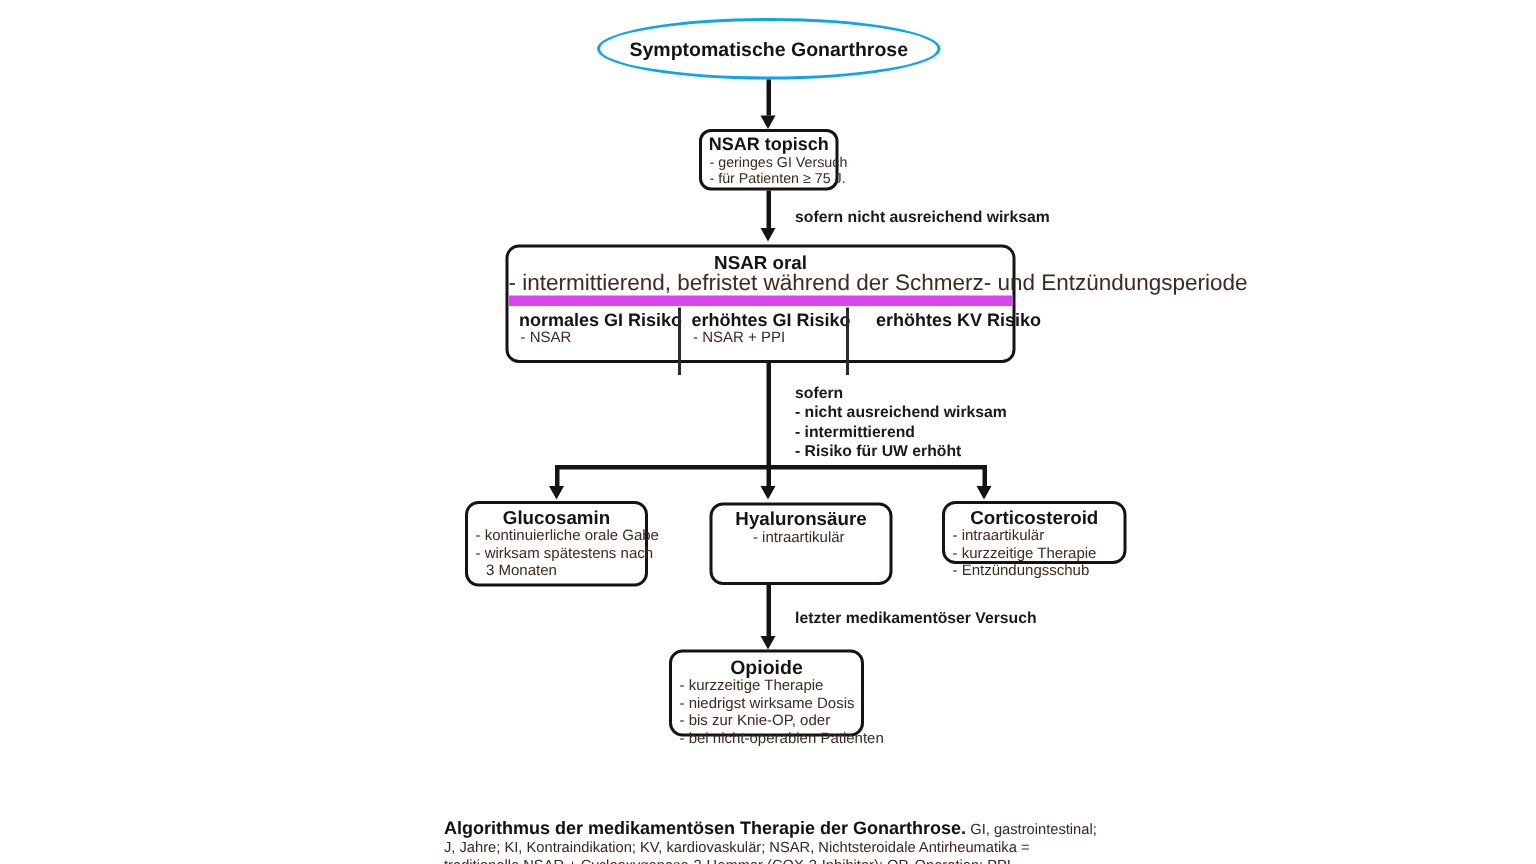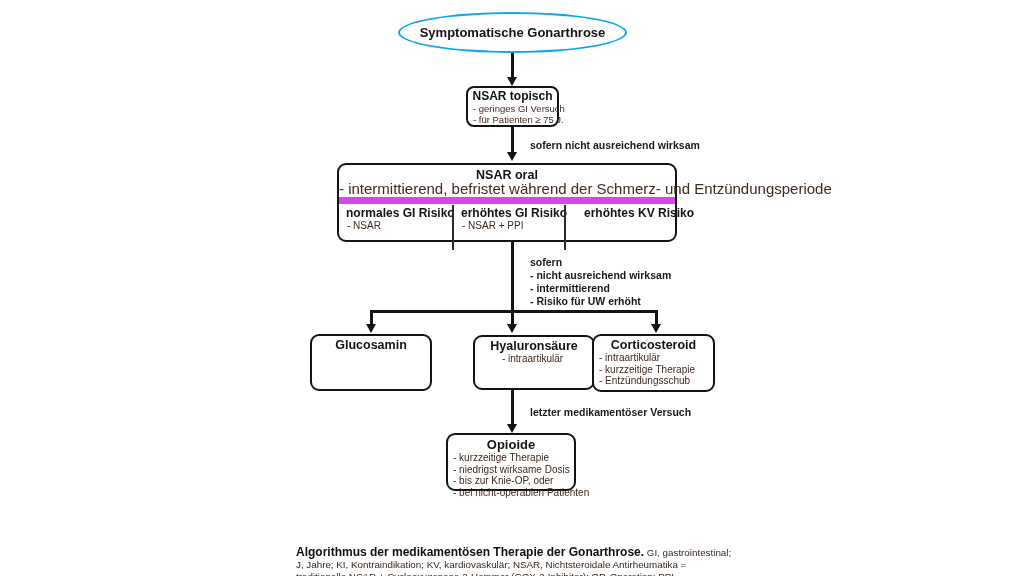--- a/index.html
+++ b/index.html
@@ -81,30 +81,35 @@
 <div class="hline" style="left:370px;top:310px;width:288px;"></div>
 <div class="vline" style="left:370px;top:310px;height:14px;"></div>
 <div class="arrow-down" style="left:366px;top:324px;"></div>
 <div class="vline" style="left:511px;top:310px;height:14px;"></div>
 <div class="arrow-down" style="left:507px;top:324px;"></div>
 <div class="vline" style="left:655px;top:310px;height:14px;"></div>
 <div class="arrow-down" style="left:651px;top:324px;"></div>
 
 <div class="node" style="left:310px;top:334px;width:122px;height:57px;">
   <div class="node-title" style="line-height:14px;">Glucosamin</div>
+  <div class="bullets">
+    <div>- kontinuierliche orale Gabe</div>
+    <div>- wirksam spätestens nach</div>
+    <div class="indent">3 Monaten</div>
+  </div>
 </div>
 
 <div class="node" style="left:451px;top:335px;width:122px;height:55px;margin-left:22px;">
   <div class="node-title" style="line-height:14px;">Hyaluronsäure</div>
   <div class="bullets centered">
     <div>- intraartikulär</div>
   </div>
 </div>
 
-<div class="node" style="left:592px;top:334px;width:123px;height:58px;">
+<div class="node" style="left:628px;top:334px;width:123px;height:42px;">
   <div class="node-title" style="line-height:14px;">Corticosteroid</div>
   <div class="bullets">
     <div>- intraartikulär</div>
     <div>- kurzzeitige Therapie</div>
     <div>- Entzündungsschub</div>
   </div>
 </div>
 
 <div class="vline" style="left:511px;top:390px;height:34px;"></div>
 <div class="arrow-down" style="left:507px;top:424px;"></div>

